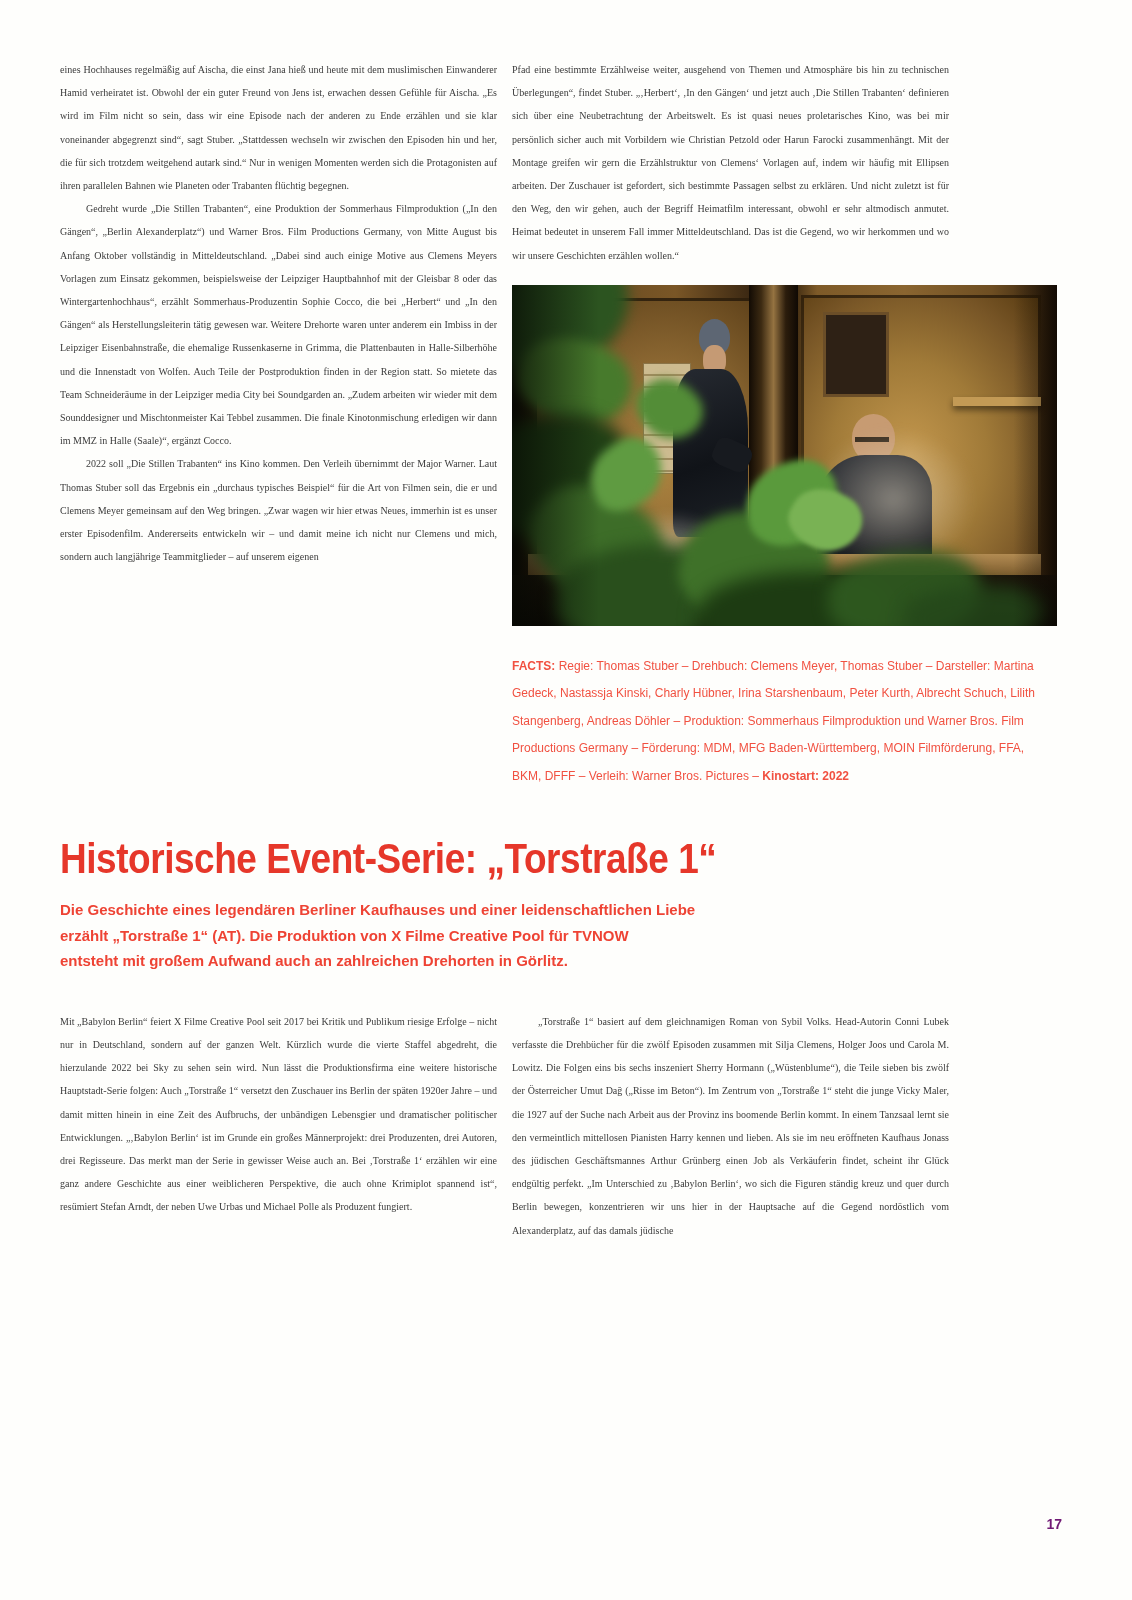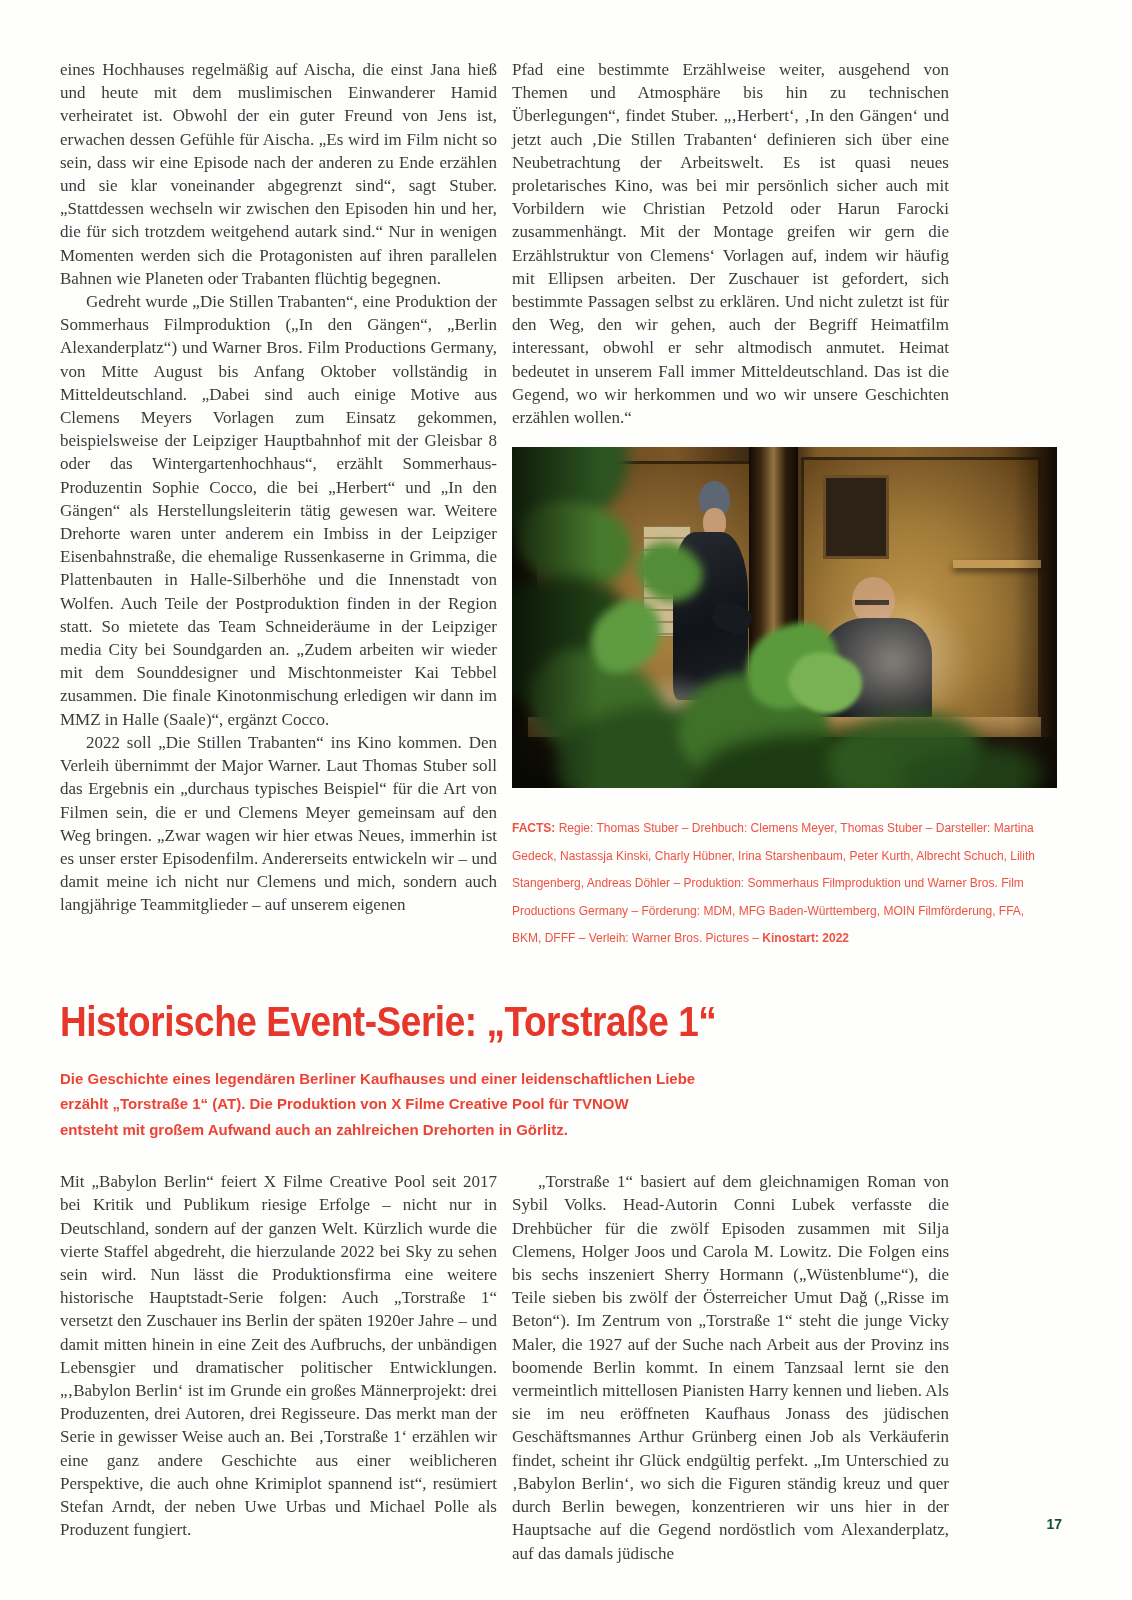--- a/index.html
+++ b/index.html
@@ -1,21 +1,21 @@
 <!DOCTYPE html>
 <html lang="de"><head>
 <meta charset="utf-8">
 <style>
   html,body{margin:0;padding:0;background:#ffffff;}
   .page{position:relative;width:1132px;height:1600px;background:#fefefc;overflow:hidden;
         font-family:"Liberation Serif",serif;box-sizing:border-box;padding:58px 0 0 60px;}
   .columns{display:flex;gap:15px;}
   .colL{flex:0 0 437px;width:437px;}
   .colR{flex:0 0 556px;width:556px;}
-  .bodytext p{margin:0;font-size:17px;line-height:23.2px;color:#3b3b3b;text-align:justify;
+  .bodytext p{margin:0;font-size:10px;line-height:23.2px;color:#3b3b3b;text-align:justify;
         hyphens:auto;-webkit-hyphens:auto;}
   .indent{text-indent:26px;}
 
   
   .photo{position:relative;width:545px;height:341px;margin-top:18px;background:#1e150a;overflow:hidden;}
   .ph{position:absolute;}
   .ph-bg{inset:0;background:linear-gradient(90deg,#0f0a05 0%,#241607 3%,#5e421f 8%,#6b4c22 15%,
         #7a5626 30%,#3a2712 44%,#241708 50%,#7e5a28 56%,#8a6530 72%,#6e4e22 88%,#402b12 96%,#1c1105 100%);}
   .ph-paneL{left:4%;top:4%;width:40%;height:80%;
         background:radial-gradient(ellipse at 60% 62%,#ab823f 0%,#8a6631 45%,#64461d 80%,#4a3113 100%);
@@ -66,26 +66,26 @@
 
   
   .facts{width:528px;margin-top:27px;font-family:"Liberation Sans",sans-serif;
         font-size:12px;line-height:27.5px;color:#f15141;}
   .facts .bold{font-weight:700;}
 
   
   .headline{margin:45px 0 0 0;font-family:"Liberation Sans",sans-serif;font-weight:700;
         font-size:42px;letter-spacing:-.5px;color:#e6372a;transform:scaleX(.88);
         transform-origin:left center;white-space:nowrap;}
-  .standfirst{margin-top:20px;font-family:"Liberation Sans",sans-serif;font-weight:700;
+  .standfirst{margin-top:14px;font-family:"Liberation Sans",sans-serif;font-weight:700;
         font-size:15px;line-height:25.5px;color:#ee4334;white-space:pre-line;}
-  .bottom{margin-top:28px;}
+  .bottom{margin-top:36px;}
 
   .pageno{position:absolute;right:70px;top:1516px;font-family:"Liberation Sans",sans-serif;
-        font-weight:700;font-size:14px;color:#14532d;}
+        font-weight:700;font-size:14px;color:#701a75;}
 </style>
 </head>
 <body>
 
 <div class="page">
 
   <div class="columns">
     <div class="colL bodytext">
       <p>eines Hochhauses regelmäßig auf Aischa, die einst Jana hieß und heute mit dem muslimischen Einwanderer Hamid verheiratet ist. Obwohl der ein guter Freund von Jens ist, erwachen dessen Gefühle für Aischa. „Es wird im Film nicht so sein, dass wir eine Episode nach der anderen zu Ende erzählen und sie klar voneinander abgegrenzt sind“, sagt Stuber. „Stattdessen wechseln wir zwischen den Episoden hin und her, die für sich trotzdem weitgehend autark sind.“ Nur in wenigen Momenten werden sich die Protagonisten auf ihren parallelen Bahnen wie Planeten oder Trabanten flüchtig begegnen.</p>
       <p class="indent">Gedreht wurde „Die Stillen Trabanten“, eine Produktion der Sommerhaus Filmproduktion („In den Gängen“, „Berlin Alexanderplatz“) und Warner Bros. Film Productions Germany, von Mitte August bis Anfang Oktober vollständig in Mitteldeutschland. „Dabei sind auch einige Motive aus Clemens Meyers Vorlagen zum Einsatz gekommen, beispielsweise der Leipziger Hauptbahnhof mit der Gleisbar 8 oder das Wintergartenhochhaus“, erzählt Sommerhaus-Produzentin Sophie Cocco, die bei „Herbert“ und „In den Gängen“ als Herstellungsleiterin tätig gewesen war. Weitere Drehorte waren unter anderem ein Imbiss in der Leipziger Eisenbahnstraße, die ehemalige Russenkaserne in Grimma, die Plattenbauten in Halle-Silberhöhe und die Innenstadt von Wolfen. Auch Teile der Postproduktion finden in der Region statt. So mietete das Team Schneideräume in der Leipziger media City bei Soundgarden an. „Zudem arbeiten wir wieder mit dem Sounddesigner und Mischtonmeister Kai Tebbel zusammen. Die finale Kinotonmischung erledigen wir dann im MMZ in Halle (Saale)“, ergänzt Cocco.</p>

